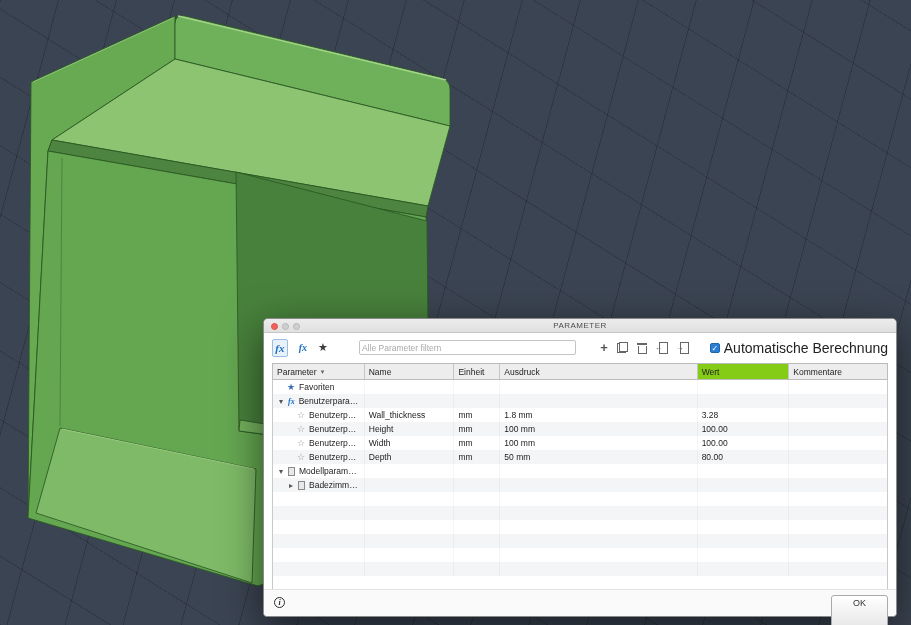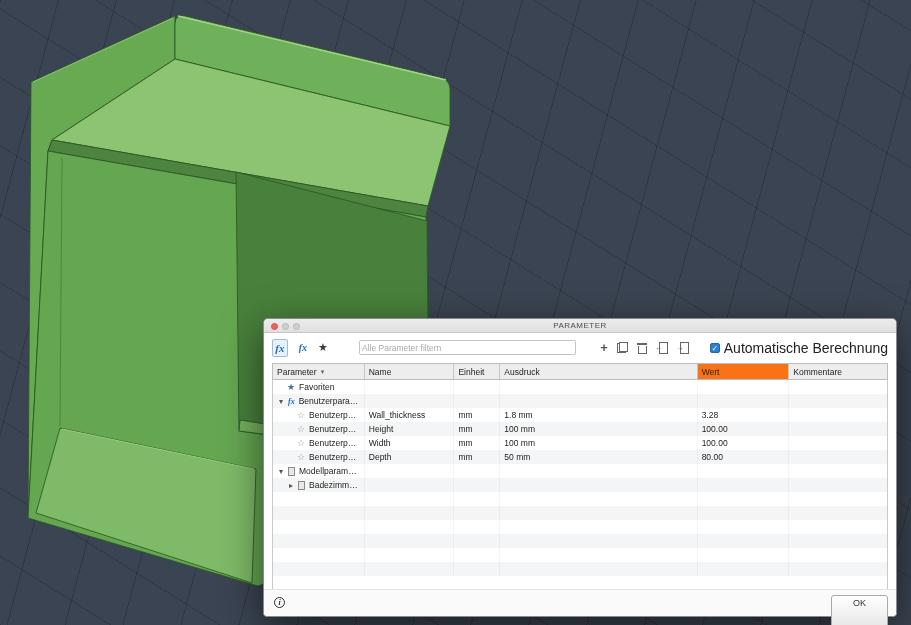--- a/index.html
+++ b/index.html
@@ -72,21 +72,21 @@
     width: 10px; height: 10px; border-radius: 2px;
     background: #2a7fd4; border: 1px solid #1f66ad;
     color: #fff; font-size: 8px; line-height: 9px; text-align: center;
   }
   .autocalc-label { font-size: 14px; color: #222; white-space: nowrap; }
 
   .ptable { position: absolute; left: 8px; top: 44px; width: 616px; }
   .thead { display: flex; height: 17px; background: #ededed; border: 1px solid #bcbcbc; font-size: 8.5px; color: #222; }
   .th { display: flex; align-items: center; padding: 0 4px; border-right: 1px solid #c6c6c6; overflow: hidden; white-space: nowrap; }
   .th:last-child { border-right: none; }
-  .th.wert { background: #f97316; }
+  .th.wert { background: #84cc16; }
   .th .hdr-caret { margin-left: 4px; font-size: 7px; color: #666; }
   .c0 { width: 92px; } .c1 { width: 90px; } .c2 { width: 46px; }
   .c3 { width: 198px; } .c4 { width: 92px; } .c5 { width: 98px; }
   .tbody { height: 212px; border: 1px solid #c9c9c9; border-top: none; background: #fff; overflow: hidden; }
   .tr { display: flex; height: 14px; font-size: 8.5px; color: #1c1c1c; }
   .tr.alt { background: #f4f5f6; }
   .td { display: flex; align-items: center; padding: 0 4px; height: 100%; border-right: 1px solid rgba(0,0,0,0.04); overflow: hidden; white-space: nowrap; }
   .td:last-child { border-right: none; }
   .caret { font-size: 8px; color: #555; width: 9px; flex: 0 0 9px; }
   .row-star-filled { color: #3a6db4; font-size: 9px; margin-right: 4px; }

